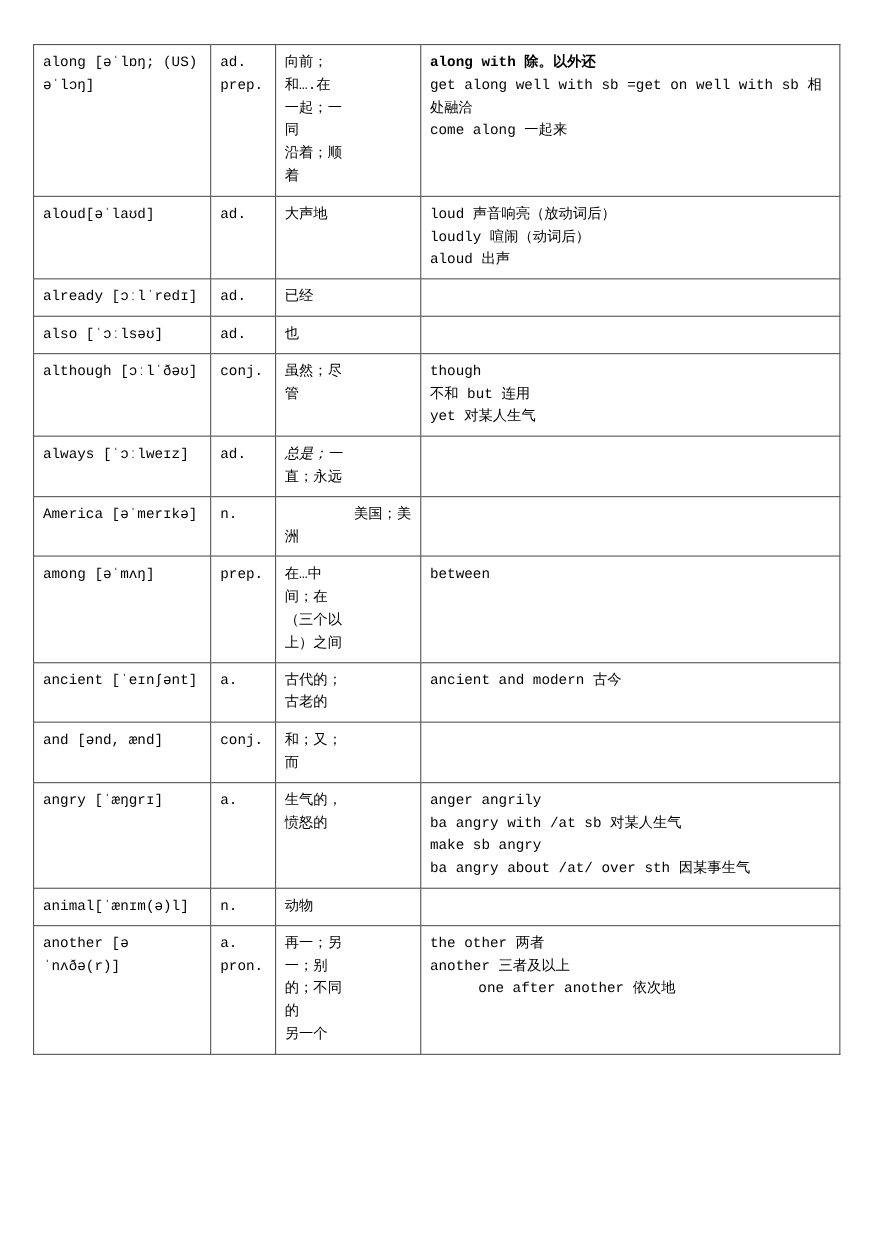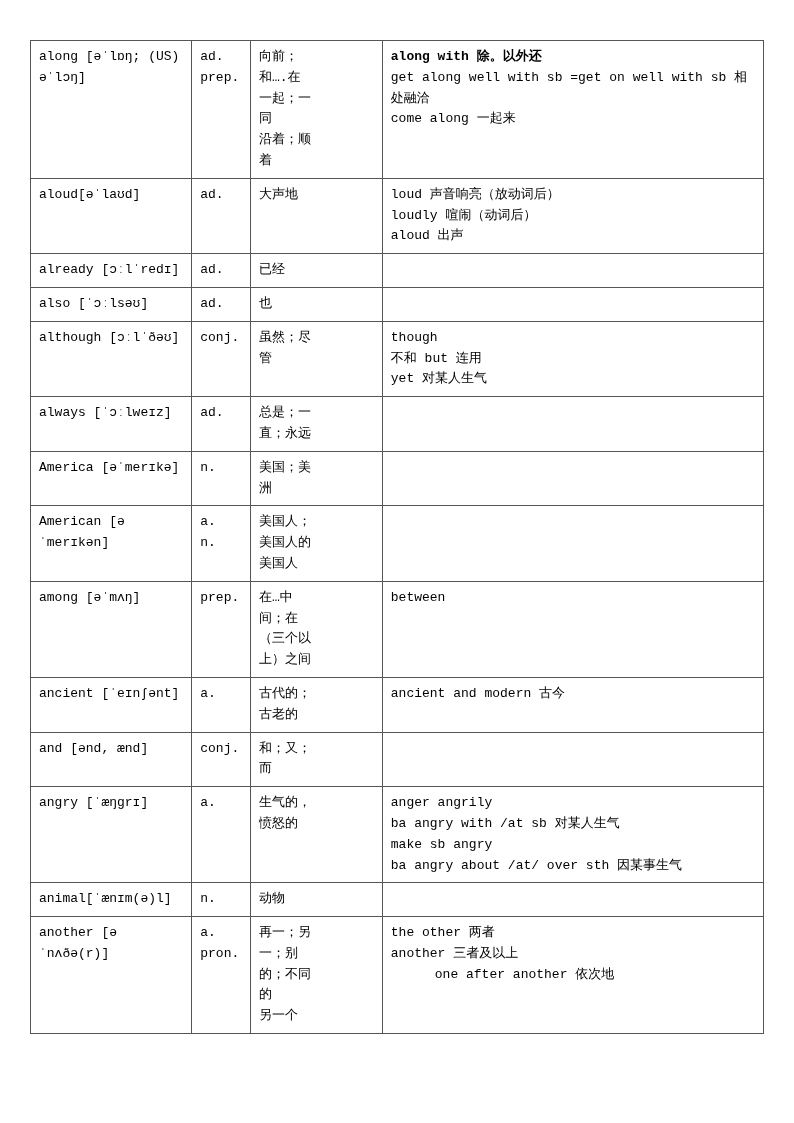--- a/index.html
+++ b/index.html
@@ -122,54 +122,37 @@
         </td>
       </tr>
       <tr>
         <td>
           <span style="display: block;">always [ˈɔːlweɪz]</span>
         </td>
         <td>
           <span style="display: block;">ad.</span>
         </td>
         <td>
-          <span style="display: block;">总是；一</span>
+          <span style="display: block; font-style: italic;">总是；一</span>
           <span style="display: block;">直；永远</span>
         </td>
         <td>
           <span style="display: block;"></span>
         </td>
       </tr>
       <tr>
         <td>
           <span style="display: block;">America [əˈmerɪkə]</span>
         </td>
         <td>
           <span style="display: block;">n.</span>
         </td>
         <td>
-          <span style="display: block;">美国；美</span>
+          <span style="display: block; text-align: right;">美国；美</span>
           <span style="display: block;">洲</span>
-        </td>
-        <td>
-          <span style="display: block;"></span>
-        </td>
-      </tr>
-      <tr>
-        <td>
-          <span style="display: block;">American [əˈmerɪkən]</span>
-        </td>
-        <td>
-          <span style="display: block;">a.</span>
-          <span style="display: block;">n.</span>
-        </td>
-        <td>
-          <span style="display: block;">美国人；</span>
-          <span style="display: block;">美国人的</span>
-          <span style="display: block;">美国人</span>
         </td>
         <td>
           <span style="display: block;"></span>
         </td>
       </tr>
       <tr>
         <td>
           <span style="display: block;">among [əˈmʌŋ]</span>
         </td>
         <td>

